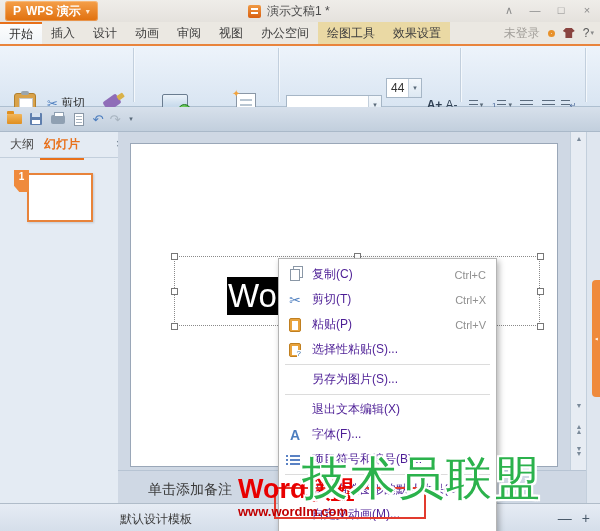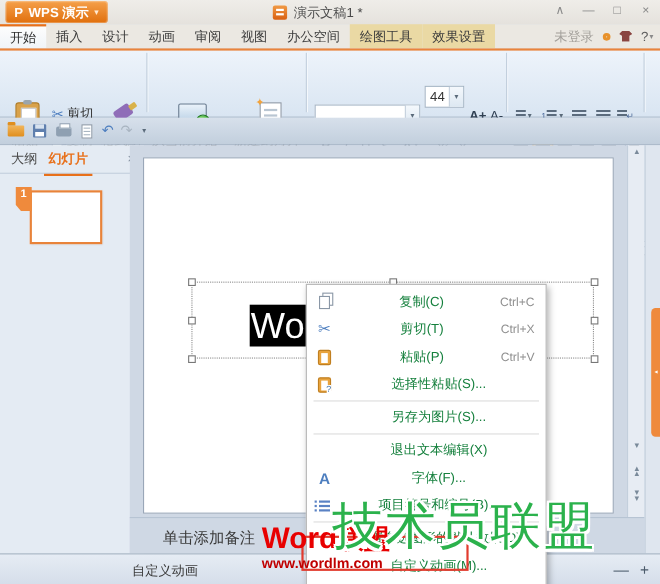--- a/index.html
+++ b/index.html
@@ -153,21 +153,21 @@
   .tpl-name { position:absolute; left:120px; top:7px; font-size:12px; color:#3a3a3a; }
   .zoomers { position:absolute; right:10px; top:6px; display:flex; align-items:center; gap:10px;
              color:#4a5a6a; font-size:14px; }
 
   
   .ctxmenu { position:absolute; left:278px; top:258px; width:219px; z-index:50;
              background:#fff; border:1px solid #b4b4b4; box-shadow:2px 3px 6px rgba(0,0,0,.3);
              padding:3px 0; }
   .mi { height:25px; display:flex; align-items:center; padding:0 10px 0 8px; }
   .mi .ic { width:16px; height:16px; margin-right:9px; display:flex; align-items:center; justify-content:center; flex:none; }
-  .mi .lbl { flex:1; font-size:12px; color:#15803d; white-space:nowrap;text-align:center; }
+  .mi .lbl { flex:1; font-size:12px; color:#4c1d95; white-space:nowrap; }
   .mi .sc { font-size:11px; color:#909090; }
   .msep { height:1px; background:#dcdcdc; margin:2px 6px; }
   .ic-copy { width:10px; height:12px; border:1px solid #8a97a6; background:#fff;
              box-shadow:3px -3px 0 -1px #fff, 3px -3px 0 0 #8a97a6; }
   .ic-cut { color:#4d7ebf; font-size:14px; }
   .ic-paste { width:12px; height:14px; background:#e8a33d; border:1px solid #c07f20; border-radius:2px; position:relative; }
   .ic-paste:before { content:""; position:absolute; left:2px; top:2px; width:6px; height:9px; background:#fff; }
   .ic-q:after { content:"?"; position:absolute; right:-1px; bottom:-2px; font-size:8px; color:#3a6ea5; background:#fff; line-height:8px; }
   .ic-font { color:#4d7ebf; font-size:14px; font-weight:bold; }
   .ic-bullets { width:10px; height:2px; background:#5a82c4; box-shadow:0 4px 0 #5a82c4, 0 8px 0 #5a82c4; position:relative; top:-4px; }
@@ -395,21 +395,21 @@
     <span class="sc-btn" style="top:270px;">▼</span>
     <span class="sc-btn dbl" style="top:292px;">▲<br>▲</span>
     <span class="sc-btn dbl" style="top:314px;">▼<br>▼</span>
   </div>
   <div class="rstrip"></div>
   <div class="side-flag">
     <span style="transform:scale(.6);">◀</span>
   </div>
 
   <div class="statusbar">
-    <span class="tpl-name">自定义动画</span>
+    <span class="tpl-name">默认设计模板</span>
     <div class="zoomers">
       <span>—</span>
       <span>+</span>
     </div>
   </div>
 
   <div class="ctxmenu">
     <div class="mi">
       <span class="ic">
           <span class="ic-copy"></span>

